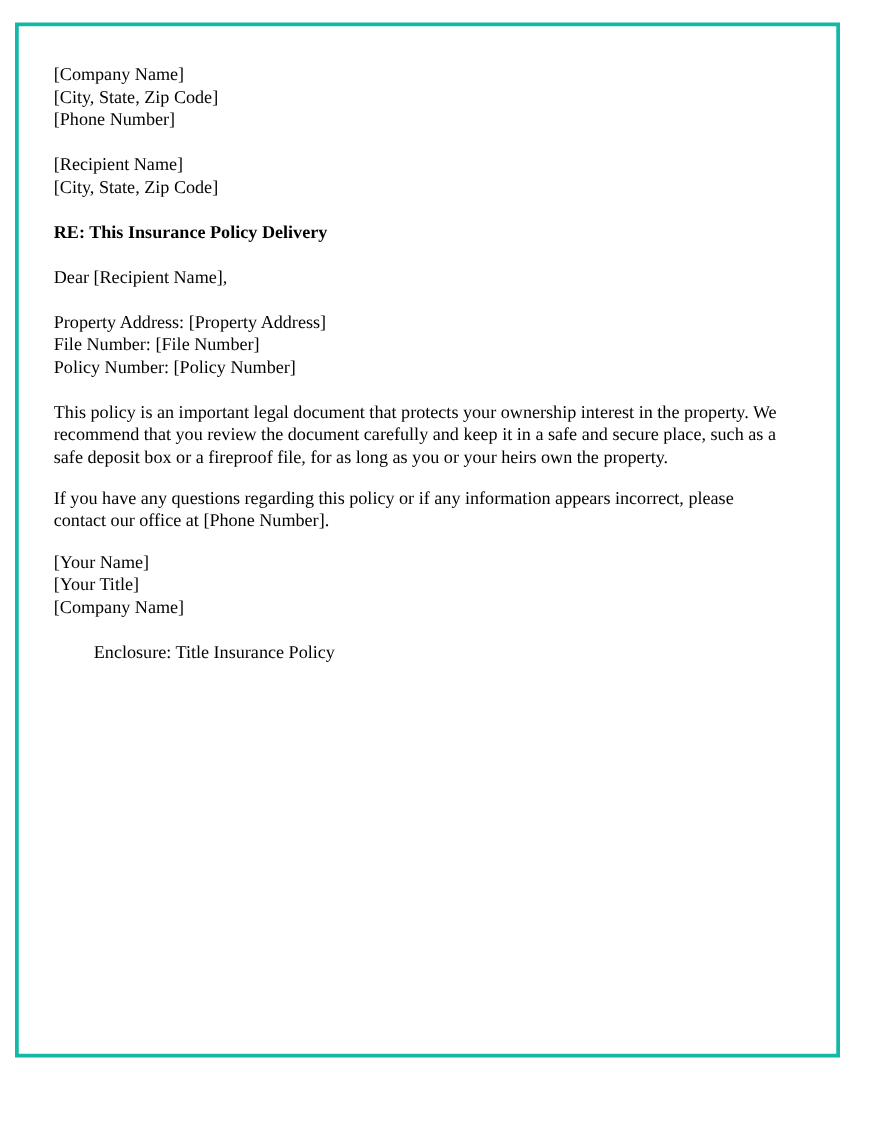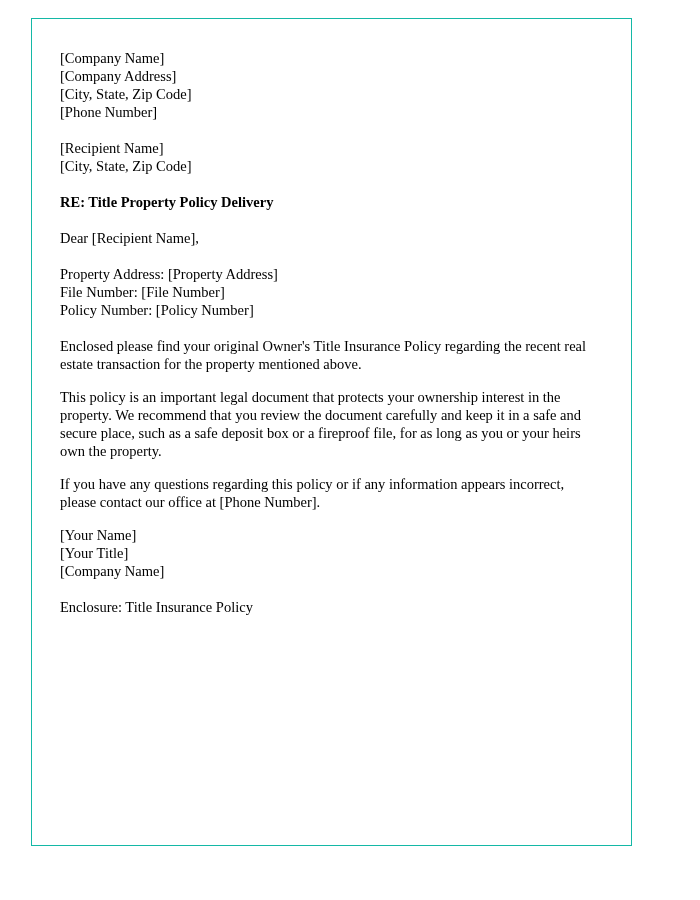--- a/index.html
+++ b/index.html
@@ -9,38 +9,39 @@
   }
   .canvas {
     width: 700px;
     height: 900px;
     background: #ffffff;
     position: relative;
     box-sizing: border-box;
   }
   .letter-page {
     position: absolute;
-    left: 31px;
+    left: 12px;
     top: 18px;
-    width: 601px;
+    width: 660px;
     height: 828px;
     box-sizing: border-box;
-    border: 1px solid #14b8a6;
+    border: 3px solid #14b8a6;
     padding: 30px 28px;
     font-family: "Liberation Serif", "DejaVu Serif", serif;
     font-size: 14.5px;
     line-height: 18px;
     color: #000000;
     background: #ffffff;
   }
   .block {
     margin: 0 0 18px 0;
   }
   .block:last-child {
     margin-bottom: 0;
+    margin-left: 32px;
   }
   .line {
     margin: 0;
     padding: 0;
   }
   .subject {
     font-weight: bold;
   }
   .para {
     margin: 0 0 15px 0;
@@ -48,42 +49,40 @@
   }
 </style>
 </head>
 <body>
 
 <div class="canvas">
   <div class="letter-page">
 
     <div class="block">
       <div class="line">[Company Name]</div>
-      <div class="line">[Company Address]</div>
       <div class="line">[City, State, Zip Code]</div>
       <div class="line">[Phone Number]</div>
     </div>
 
 
     <div class="block">
       <div class="line">[Recipient Name]</div>
       <div class="line">[City, State, Zip Code]</div>
     </div>
 
-    <div class="block subject">RE: Title Property Policy Delivery</div>
+    <div class="block subject">RE: This Insurance Policy Delivery</div>
 
     <div class="block">Dear [Recipient Name],</div>
 
     <div class="block">
       <div class="line">Property Address: [Property Address]</div>
       <div class="line">File Number: [File Number]</div>
       <div class="line">Policy Number: [Policy Number]</div>
     </div>
 
-    <p class="para">Enclosed please find your original Owner's Title Insurance Policy regarding the recent real estate transaction for the property mentioned above.</p>
     <p class="para">This policy is an important legal document that protects your ownership interest in the property. We recommend that you review the document carefully and keep it in a safe and secure place, such as a safe deposit box or a fireproof file, for as long as you or your heirs own the property.</p>
     <p class="para">If you have any questions regarding this policy or if any information appears incorrect, please contact our office at [Phone Number].</p>
 
 
     <div class="block">
       <div class="line">[Your Name]</div>
       <div class="line">[Your Title]</div>
       <div class="line">[Company Name]</div>
     </div>
 

